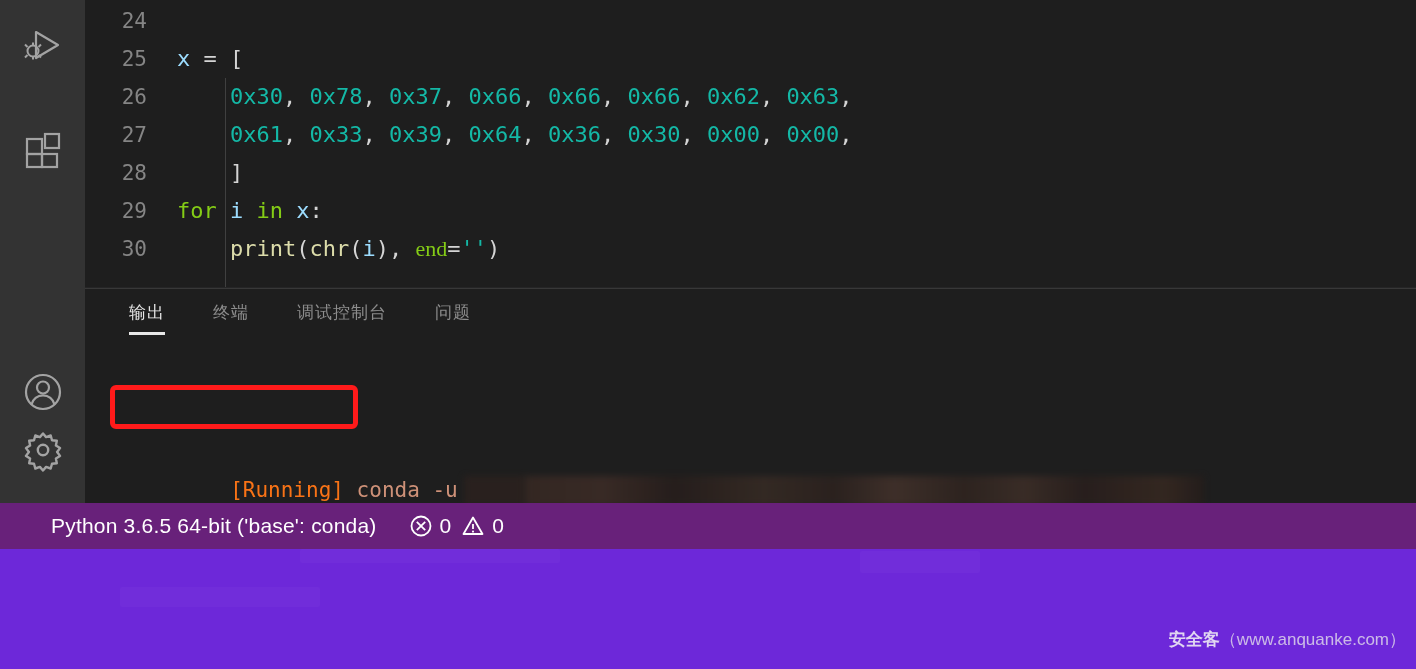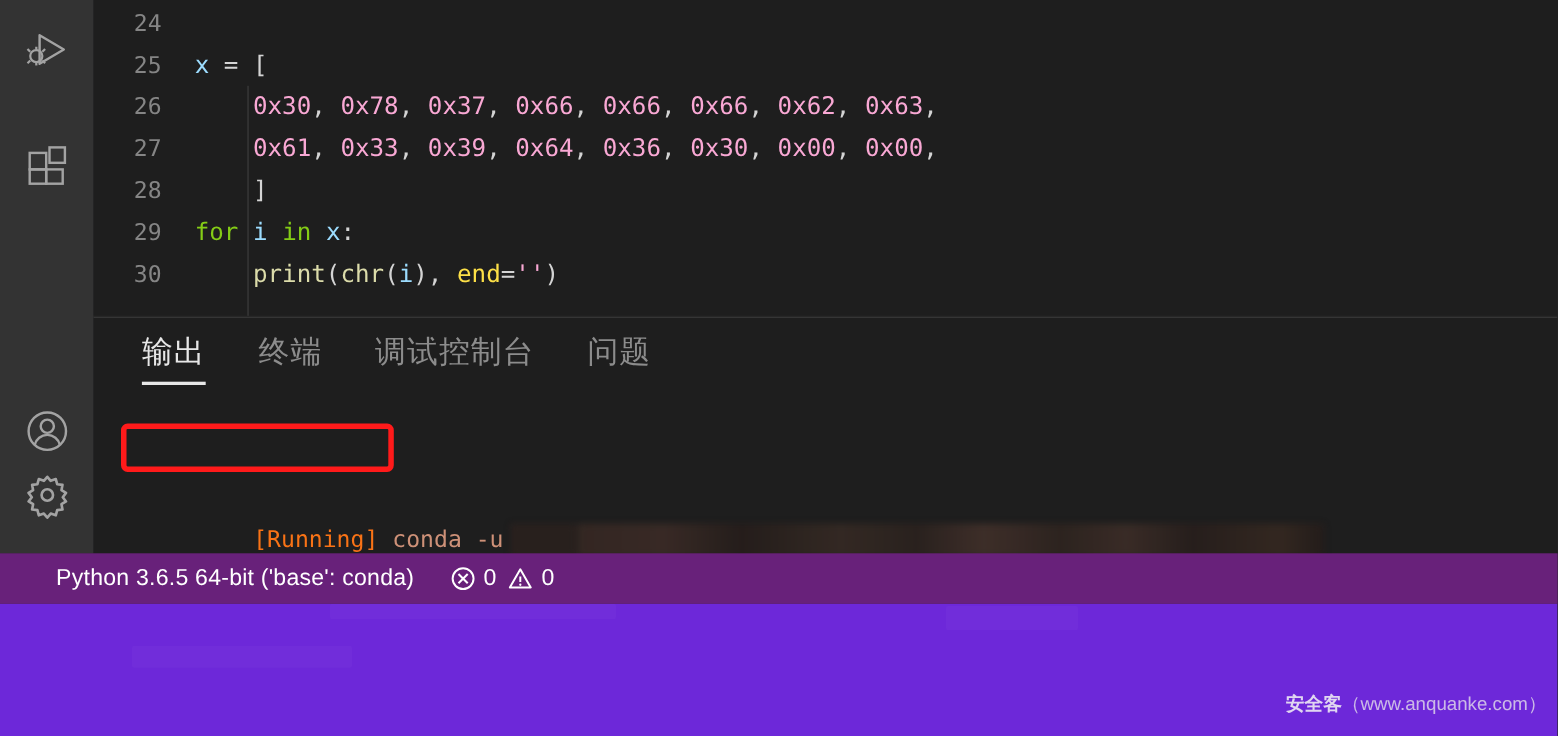--- a/index.html
+++ b/index.html
@@ -67,43 +67,43 @@
     position: absolute;
     width: 1px;
     background: #404040;
   }
 
   
   .t-var    { color: #9cdcfe; }
   .t-kw     { color: #84cc16; }
   .t-op     { color: #d4d4d4; }
   .t-punct  { color: #d4d4d4; }
-  .t-numb   { color: #f9a8d4; }
+  .t-numb   { color: #14b8a6; }
   .t-fn     { color: #dcdcaa; }
-  .t-param  { color: #fde047; }
+  .t-param  { color: #84cc16; font-family: Liberation Serif, serif; }
 
   
   .panel {
     position: absolute;
     left: 85px; top: 288px;
     width: 1331px; height: 215px;
     background: #1e1e1e;
     border-top: 1px solid #383838;
     overflow: hidden;
   }
   .panel-tabs {
     position: absolute;
     left: 0; top: 12px;
     height: 48px;
     display: flex;
     align-items: flex-start;
     padding-left: 44px;
   }
   .panel-tab {
-    font-size: 28px;
+    font-size: 17px;
     color: #8c8c8c;
     margin-right: 48px;
     padding-bottom: 8px;
     letter-spacing: 1px;
   }
   .panel-tab.active {
     color: #e7e7e7;
     border-bottom: 3px solid #e7e7e7;
   }
   .panel-body {

